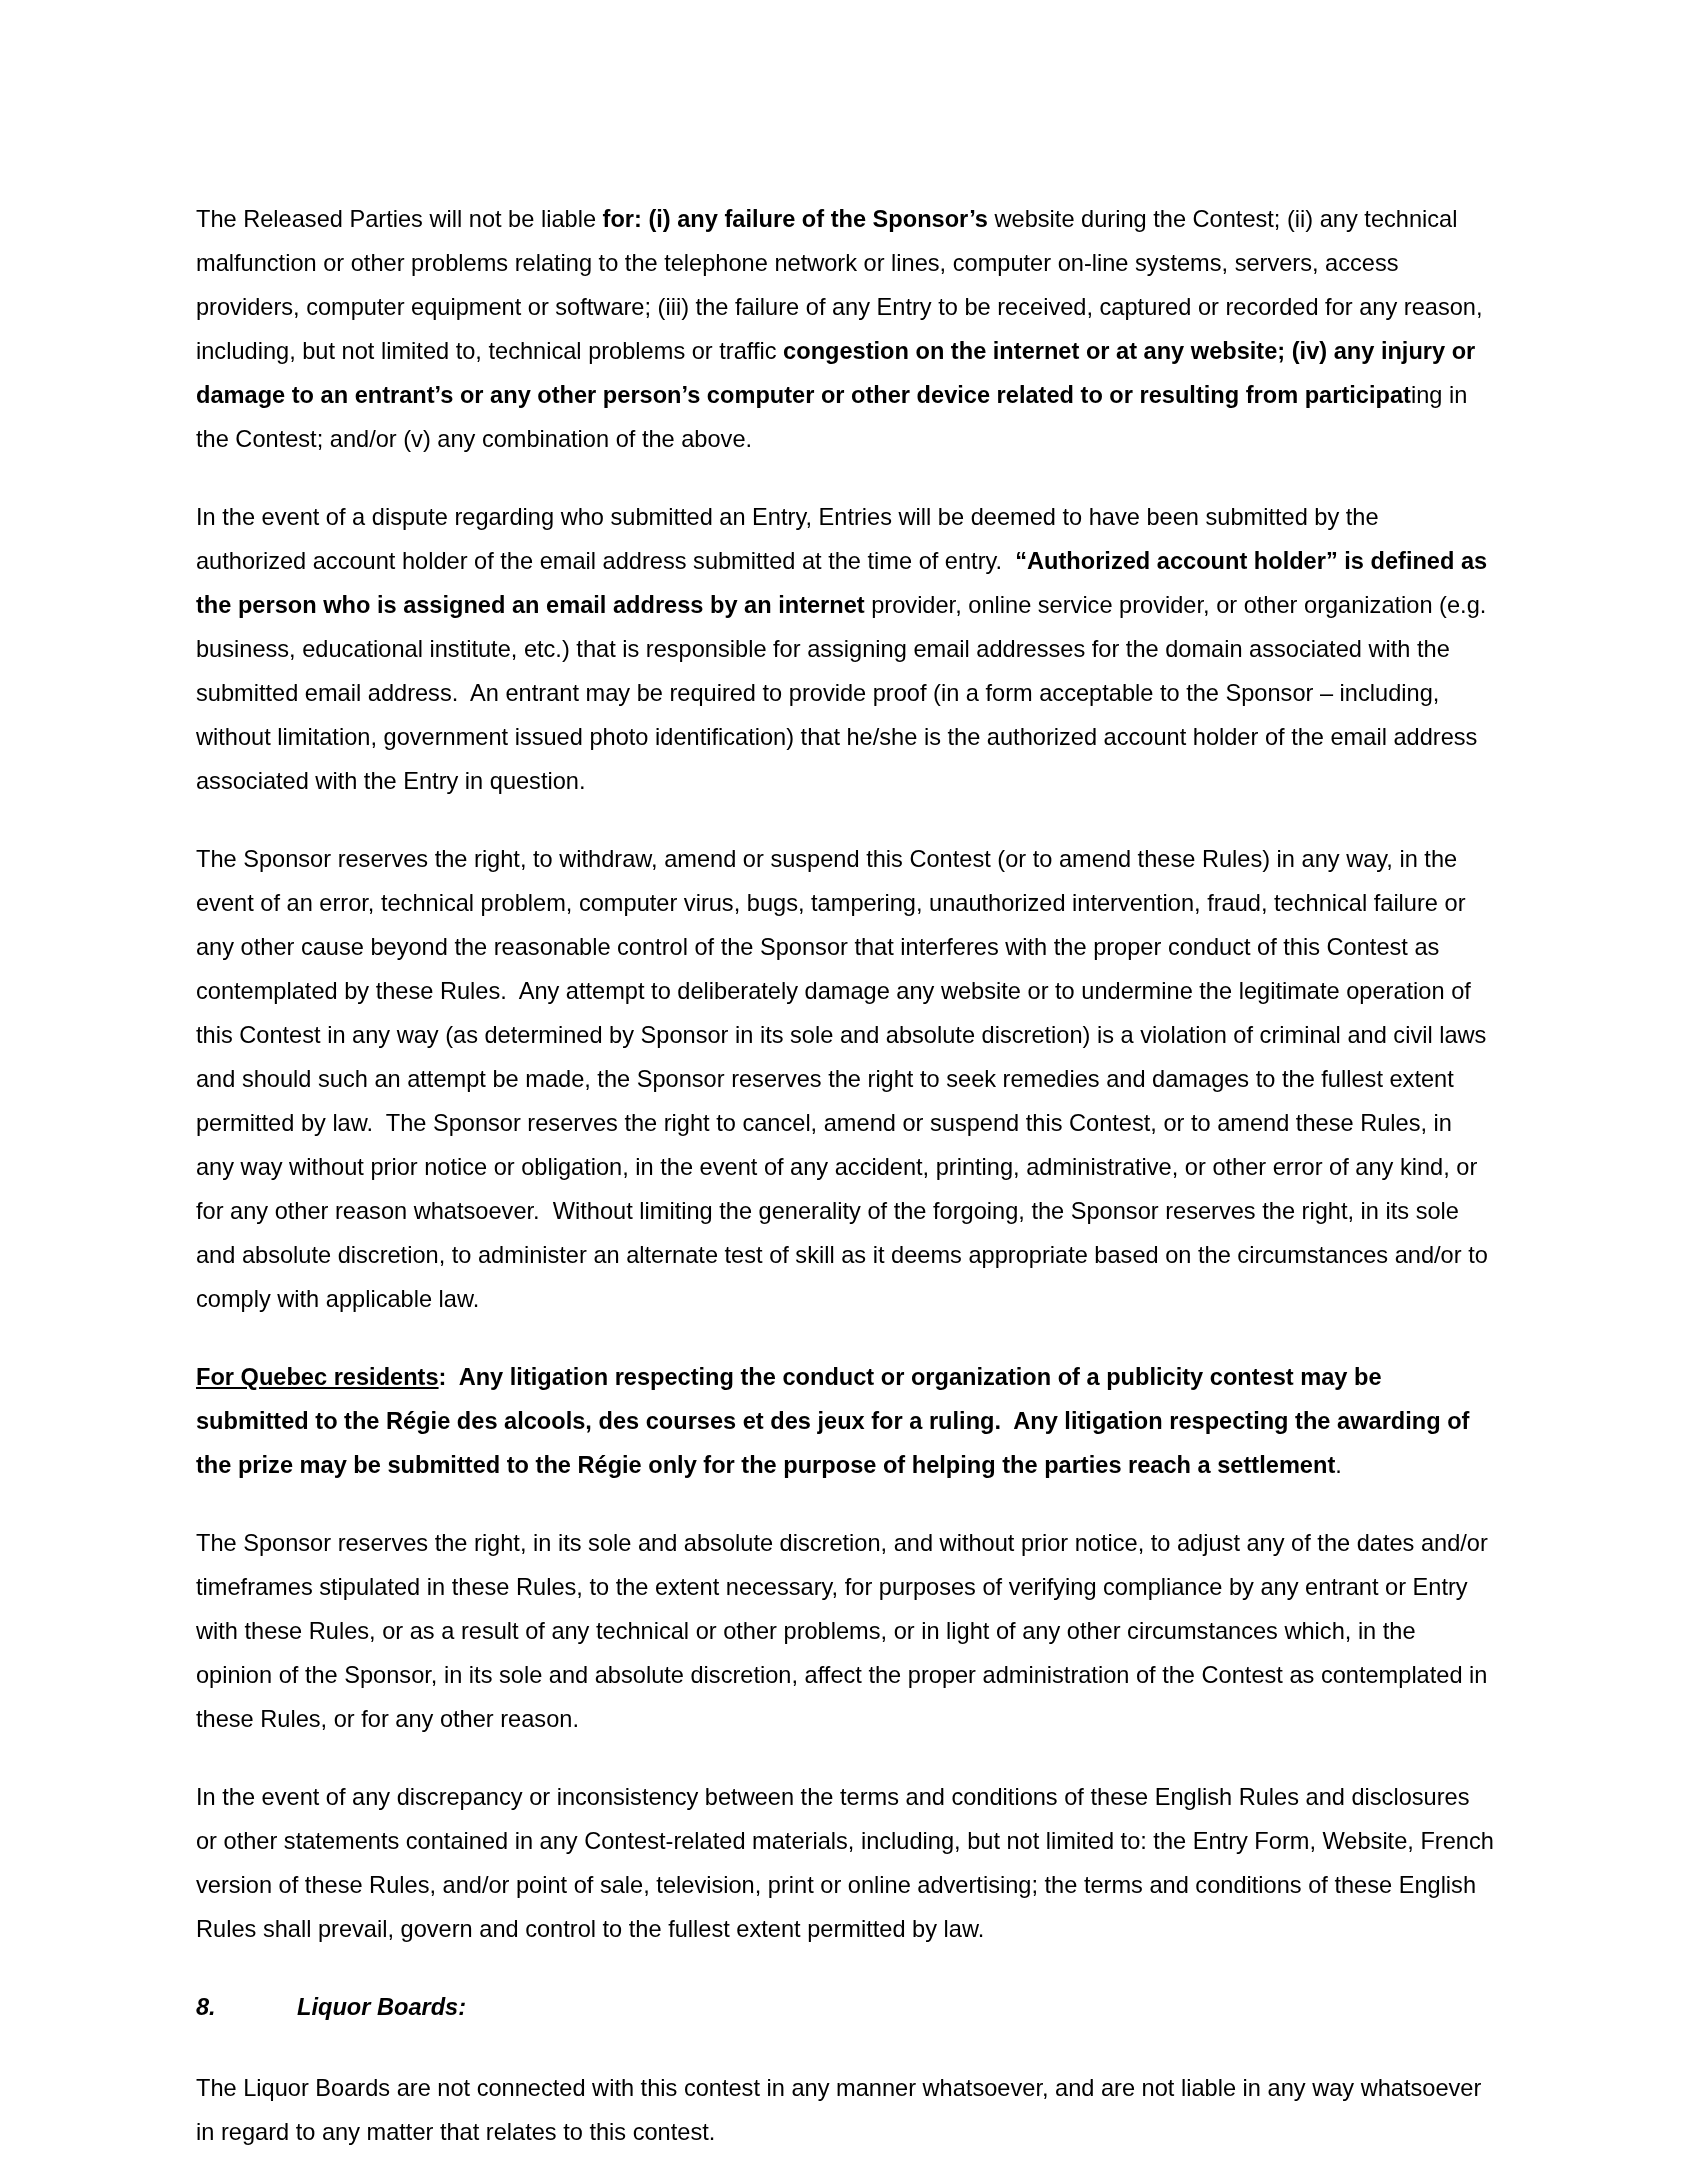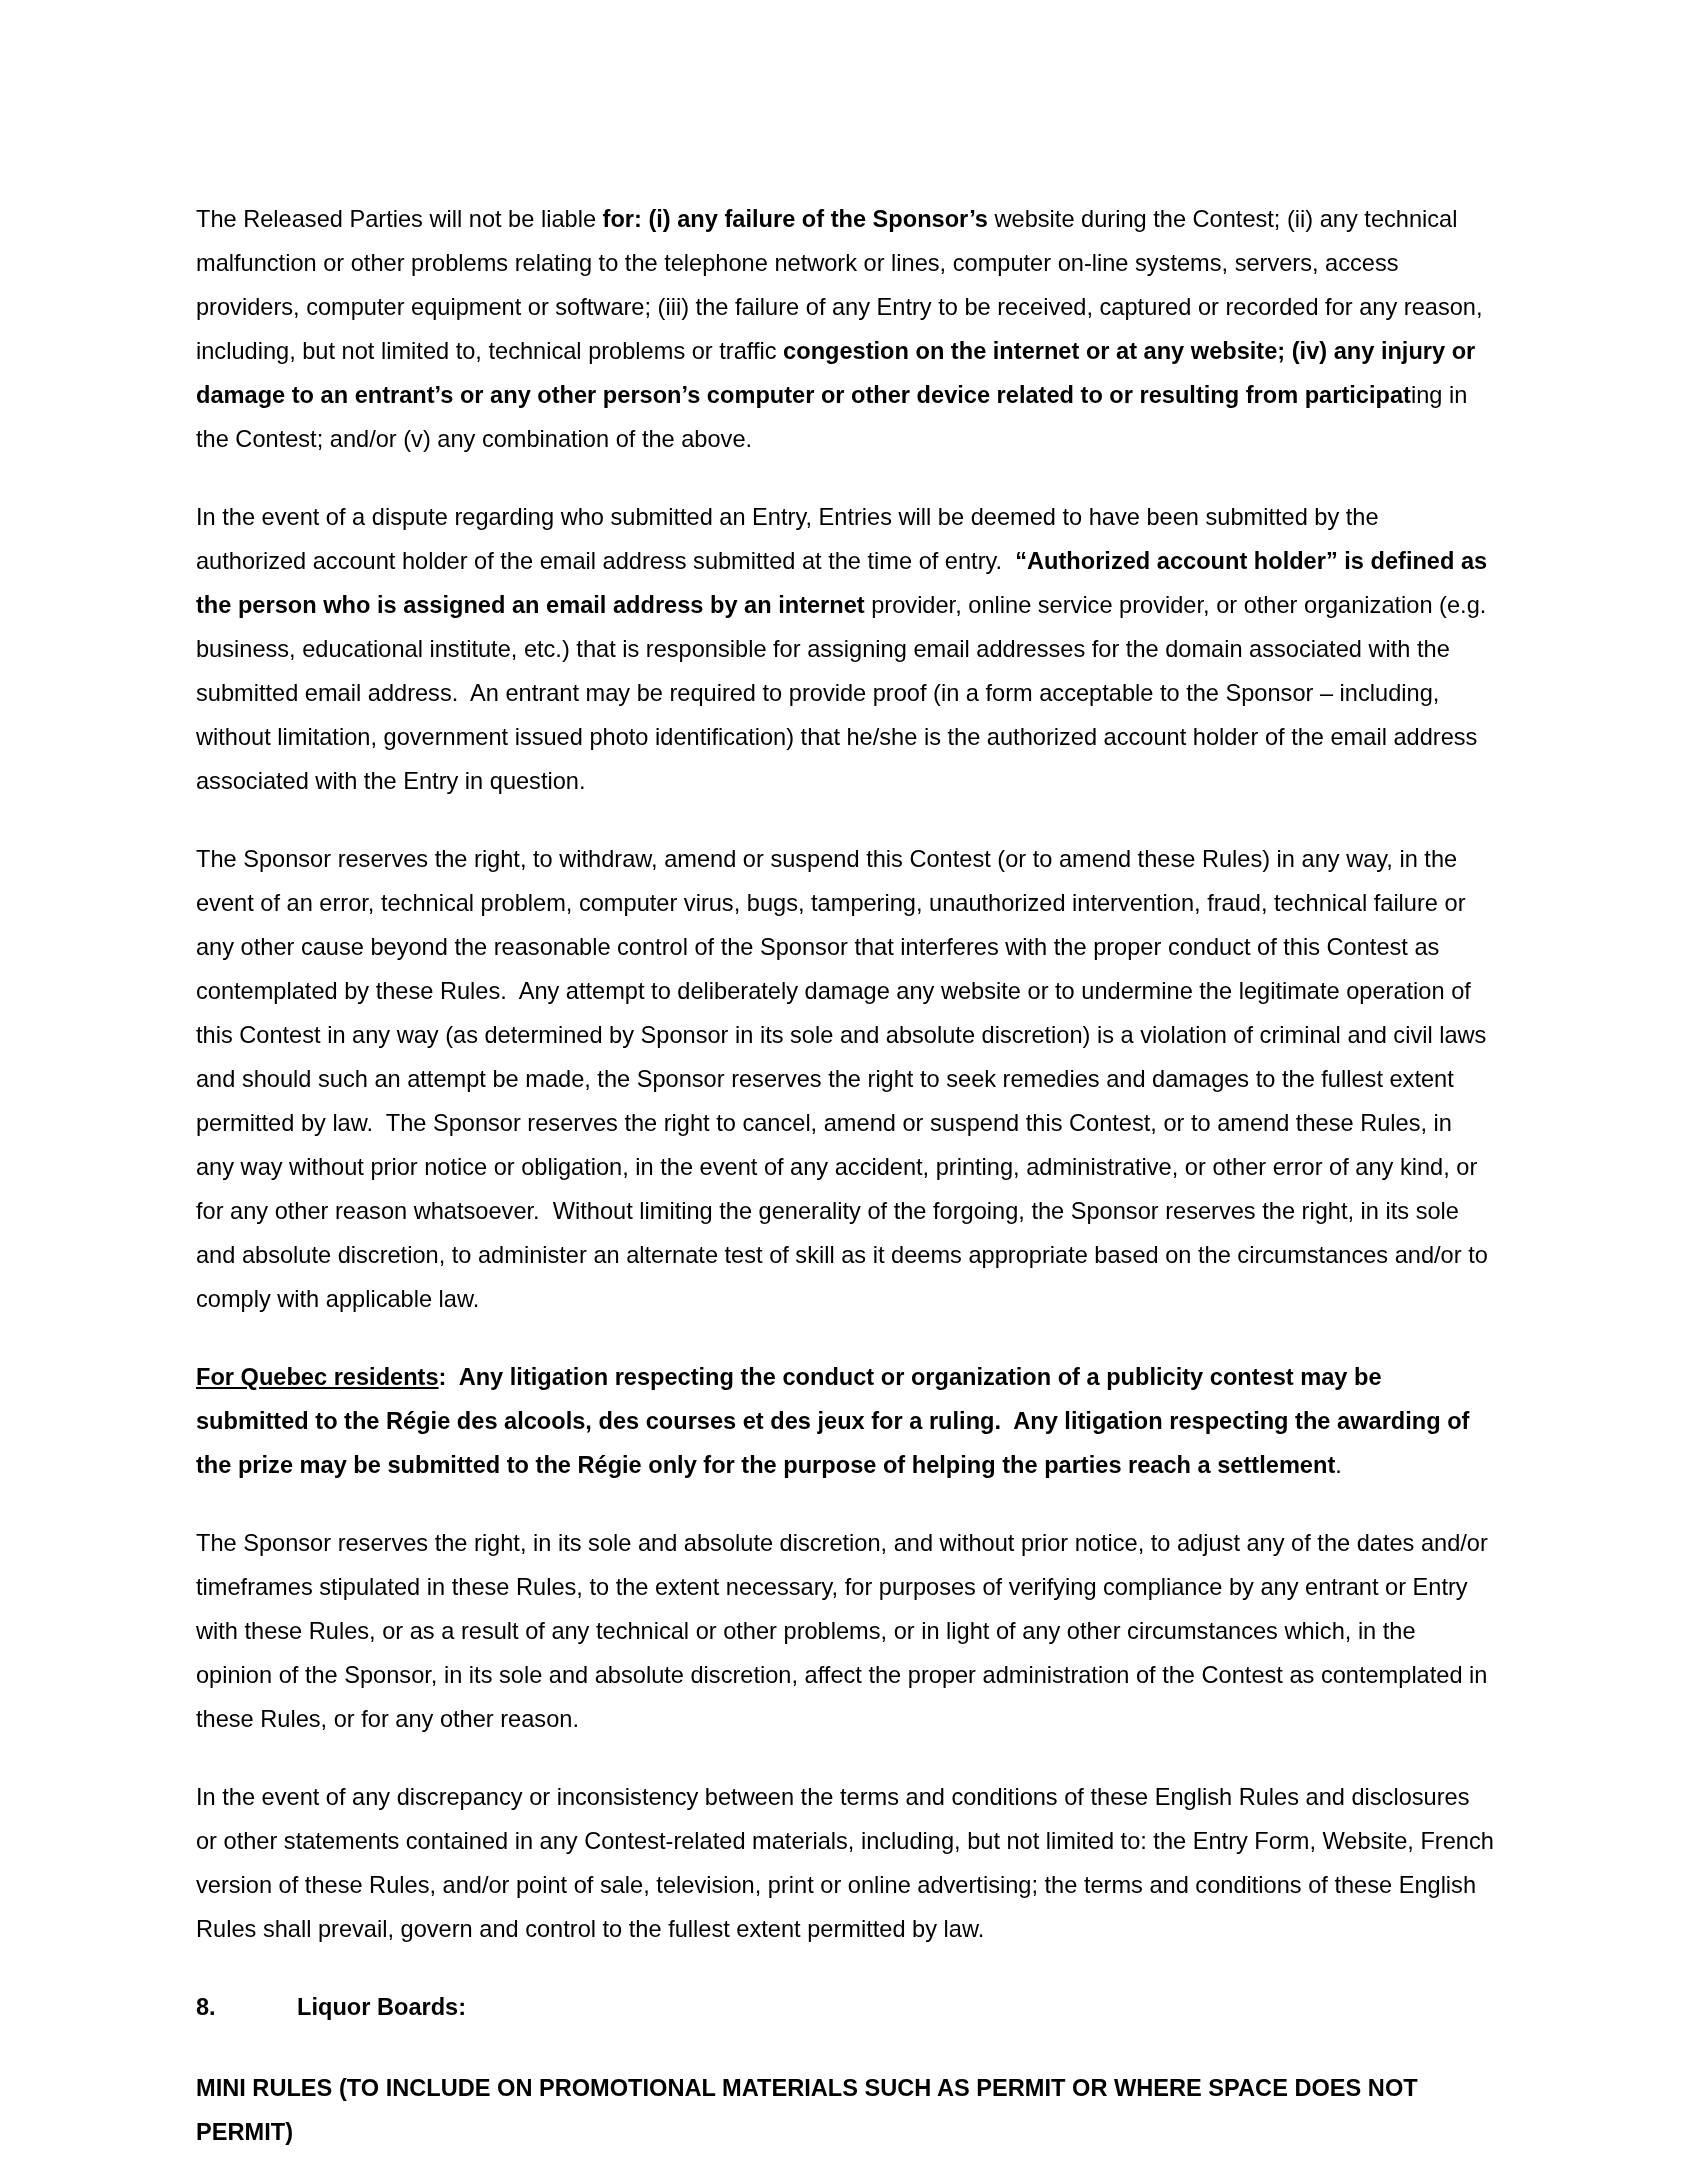--- a/index.html
+++ b/index.html
@@ -23,21 +23,21 @@
     width: 1299px;
   }
   .para {
     margin: 0 0 34px 0;
     line-height: 44px;
     white-space: pre-wrap;
     text-align: left;
   }
   .b { font-weight: bold; }
   .u { text-decoration: underline; }
-  .heading-row { margin-bottom: 37px; }
+  .heading-row { margin-bottom: 37px; font-style: italic; }
   .tab-num {
     display: inline-block;
     width: 101px;
     font-weight: bold;
   }
   .caps-heading { font-weight: bold; }
 </style>
 </head>
 <body>
 
@@ -50,17 +50,18 @@
   <p class="para">The Sponsor reserves the right, to withdraw, amend or suspend this Contest (or to amend these Rules) in any way, in the event of an error, technical problem, computer virus, bugs, tampering, unauthorized intervention, fraud, technical failure or any other cause beyond the reasonable control of the Sponsor that interferes with the proper conduct of this Contest as contemplated by these Rules.  Any attempt to deliberately damage any website or to undermine the legitimate operation of this Contest in any way (as determined by Sponsor in its sole and absolute discretion) is a violation of criminal and civil laws and should such an attempt be made, the Sponsor reserves the right to seek remedies and damages to the fullest extent permitted by law.  The Sponsor reserves the right to cancel, amend or suspend this Contest, or to amend these Rules, in any way without prior notice or obligation, in the event of any accident, printing, administrative, or other error of any kind, or for any other reason whatsoever.  Without limiting the generality of the forgoing, the Sponsor reserves the right, in its sole and absolute discretion, to administer an alternate test of skill as it deems appropriate based on the circumstances and/or to comply with applicable law.</p>
 
   <p class="para b"><span class="u">For Quebec residents</span><span>:  Any litigation respecting the conduct or organization of a publicity contest may be submitted to the Régie des alcools, des courses et des jeux for a ruling.  Any litigation respecting the awarding of the prize may be submitted to the Régie only for the purpose of helping the parties reach a settlement</span><span style="font-weight:normal">.</span></p>
 
   <p class="para">The Sponsor reserves the right, in its sole and absolute discretion, and without prior notice, to adjust any of the dates and/or timeframes stipulated in these Rules, to the extent necessary, for purposes of verifying compliance by any entrant or Entry with these Rules, or as a result of any technical or other problems, or in light of any other circumstances which, in the opinion of the Sponsor, in its sole and absolute discretion, affect the proper administration of the Contest as contemplated in these Rules, or for any other reason.</p>
 
   <p class="para">In the event of any discrepancy or inconsistency between the terms and conditions of these English Rules and disclosures or other statements contained in any Contest-related materials, including, but not limited to: the Entry Form, Website, French version of these Rules, and/or point of sale, television, print or online advertising; the terms and conditions of these English Rules shall prevail, govern and control to the fullest extent permitted by law.</p>
 
   <p class="para heading-row"><span class="tab-num">8.</span><span class="b">Liquor Boards:</span></p>
 
+  <p class="para">The Liquor Boards are not connected with this contest in any manner whatsoever, and are not liable in any way whatsoever in regard to any matter that relates to this contest.</p>
 
   <p class="para caps-heading">MINI RULES (TO INCLUDE ON PROMOTIONAL MATERIALS SUCH AS PERMIT OR WHERE SPACE DOES NOT PERMIT)</p>
 
 </div>
 
 
 </body></html>

